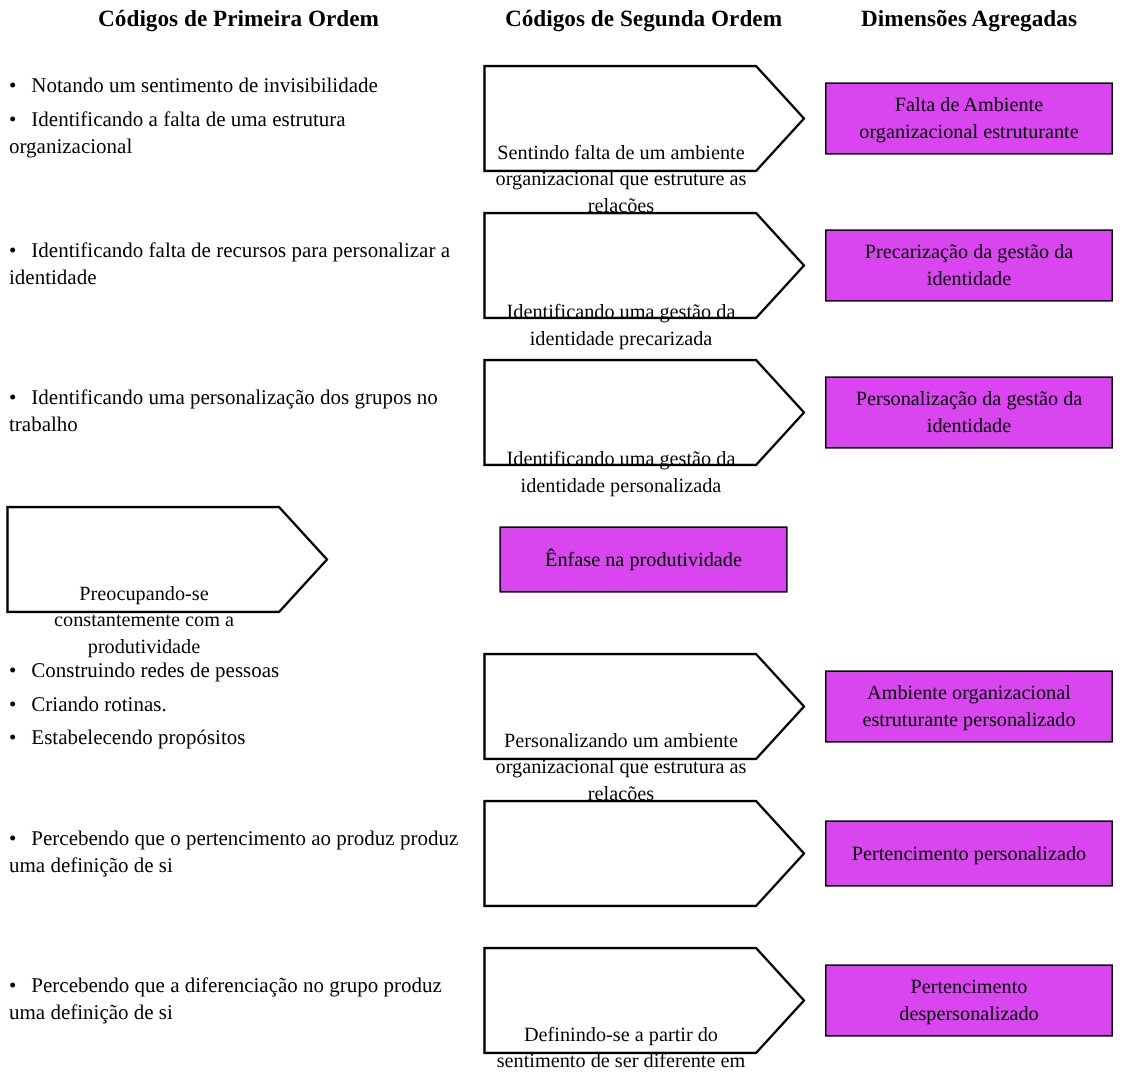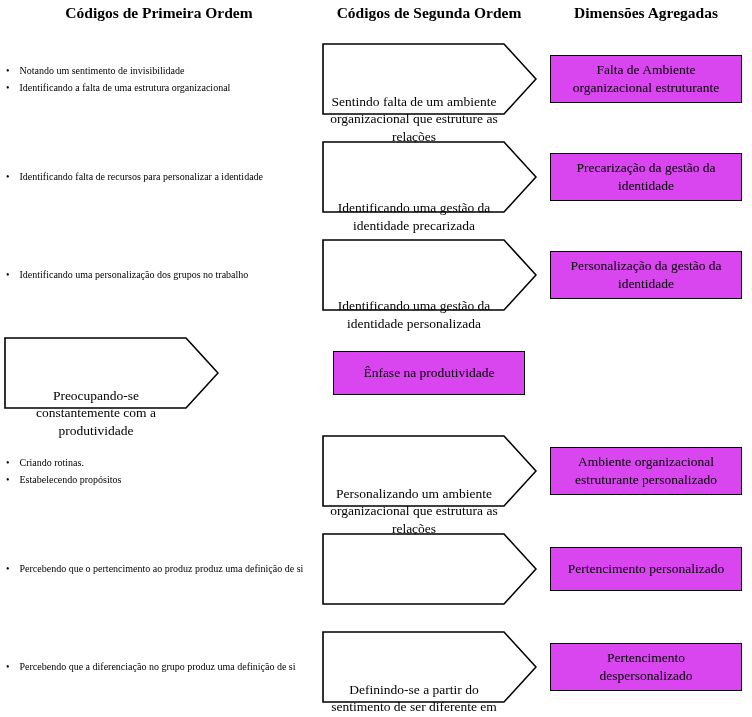--- a/index.html
+++ b/index.html
@@ -33,21 +33,21 @@
   }
   .row {
     height: 98px;
   }
   
   .fo-cell {
     box-sizing: border-box;
     padding: 0 10px 0 6px;
   }
   .fo-item {
-    font-size: 10px;
+    font-size: 14px;
     line-height: 1.32;
     margin: 4px 0;
   }
   .bullet {
     margin-right: 10px;
   }
   
   .so-cell {
     display: flex;
     justify-content: flex-start;
@@ -179,20 +179,21 @@
     </div>
     <div class="dim-cell">
       <div class="dim-box">
           <span>Ênfase na produtividade</span>
         </div>
     </div>
   </div>
 
   <div class="row">
     <div class="fo-cell">
+      <div class="fo-item"><span class="bullet">•</span><span>Construindo redes de pessoas</span></div>
       <div class="fo-item"><span class="bullet">•</span><span>Criando rotinas.</span></div>
       <div class="fo-item"><span class="bullet">•</span><span>Estabelecendo propósitos</span></div>
     </div>
     <div class="so-cell">
       <div class="arrow">
         <svg class="arrow-shape" viewBox="0 0 215 72" preserveAspectRatio="none">
             <polygon points="1,1 182,1 214,36 182,71 1,71" fill="#ffffff" stroke="#000000" stroke-width="1.6"></polygon>
           </svg>
         <div class="arrow-text">Personalizando um ambiente organizacional que estrutura as relações</div>
       </div>

